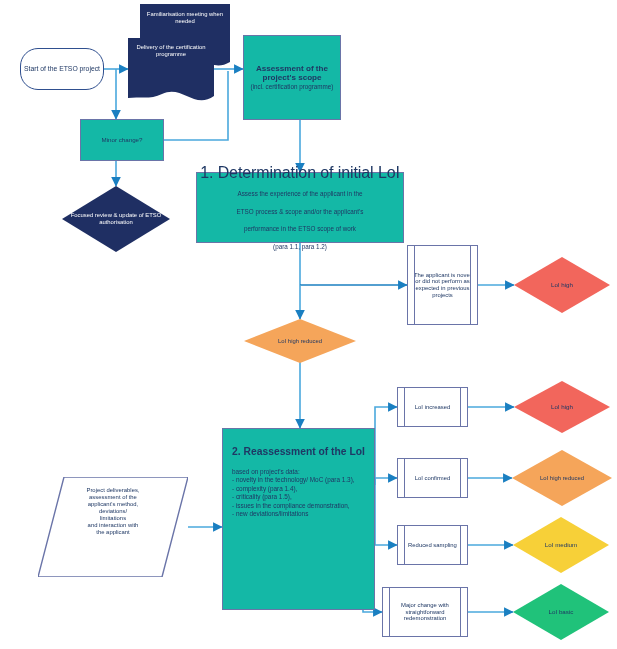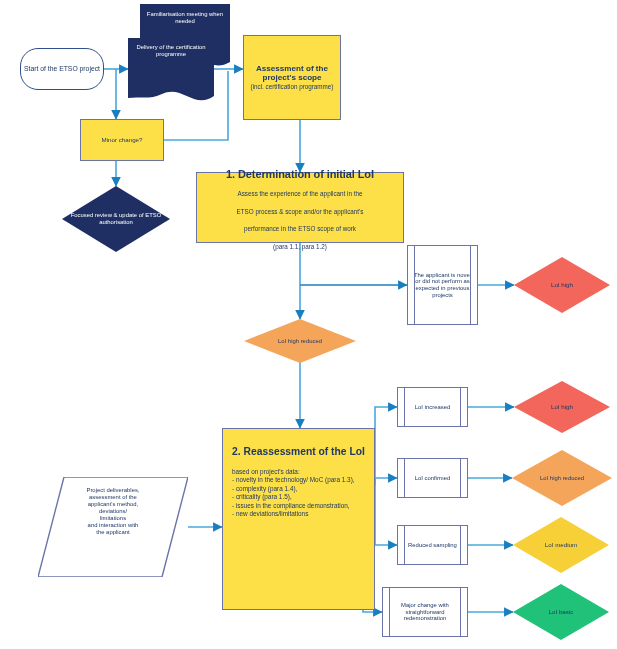--- a/index.html
+++ b/index.html
@@ -6,40 +6,40 @@
   body{width:617px;height:649px;font-family:"Liberation Sans",sans-serif;color:#1f3864;}
   #stage{position:relative;width:617px;height:649px;overflow:hidden;}
   #wires{position:absolute;left:0;top:0;width:617px;height:649px;}
   .node{position:absolute;box-sizing:border-box;display:flex;align-items:center;justify-content:center;text-align:center;}
   .node .txt{width:100%;padding:0 3px;line-height:1.12;}
 
   
   .terminator{border:1.4px solid #2f4f8f;border-radius:18px;background:#fff;font-size:6.8px;}
 
   
-  .process{border:1.4px solid #6a74a8;background:#fde047;}
+  .process{border:1.4px solid #6a74a8;background:#14b8a6;}
 
   
   .predef{border:1.4px solid #6a74a8;background:#fff;}
   .predef:before,.predef:after{content:"";position:absolute;top:0;bottom:0;width:0;border-left:1.2px solid #6a74a8;}
   .predef:before{left:6px;}
   .predef:after{right:6px;}
 
   
   .diamond{position:absolute;}
   .diamond .dlabel{position:absolute;left:0;top:0;right:0;bottom:0;display:flex;align-items:center;justify-content:center;text-align:center;line-height:1.12;}
 
   
   .docshape{position:absolute;}
   .docshape .dtxt{position:absolute;left:0;right:0;top:0;color:#ffffff;text-align:center;line-height:1.2;}
 
   
   .parallel{position:absolute;}
   .parallel .ptxt{position:absolute;left:0;right:0;top:0;text-align:center;line-height:1.18;}
-  .hdr1{font-size:11px;font-weight:bold;letter-spacing:-0.1px;}
+  .hdr1{font-size:16px;font-weight:normal;letter-spacing:-0.1px;}
   .sub1{font-size:6.3px;line-height:1.3;}
   .hdr2{font-size:10.3px;font-weight:bold;}
   .body2{font-size:6.4px;line-height:1.32;text-align:left;}
   .small{font-size:6.2px;}
   .smaller{font-size:5.9px;}
   .assess{font-size:8.1px;font-weight:bold;line-height:1.16;}
   .assess .sm{font-size:6.3px;font-weight:normal;}
 </style>
 </head>
 <body>

